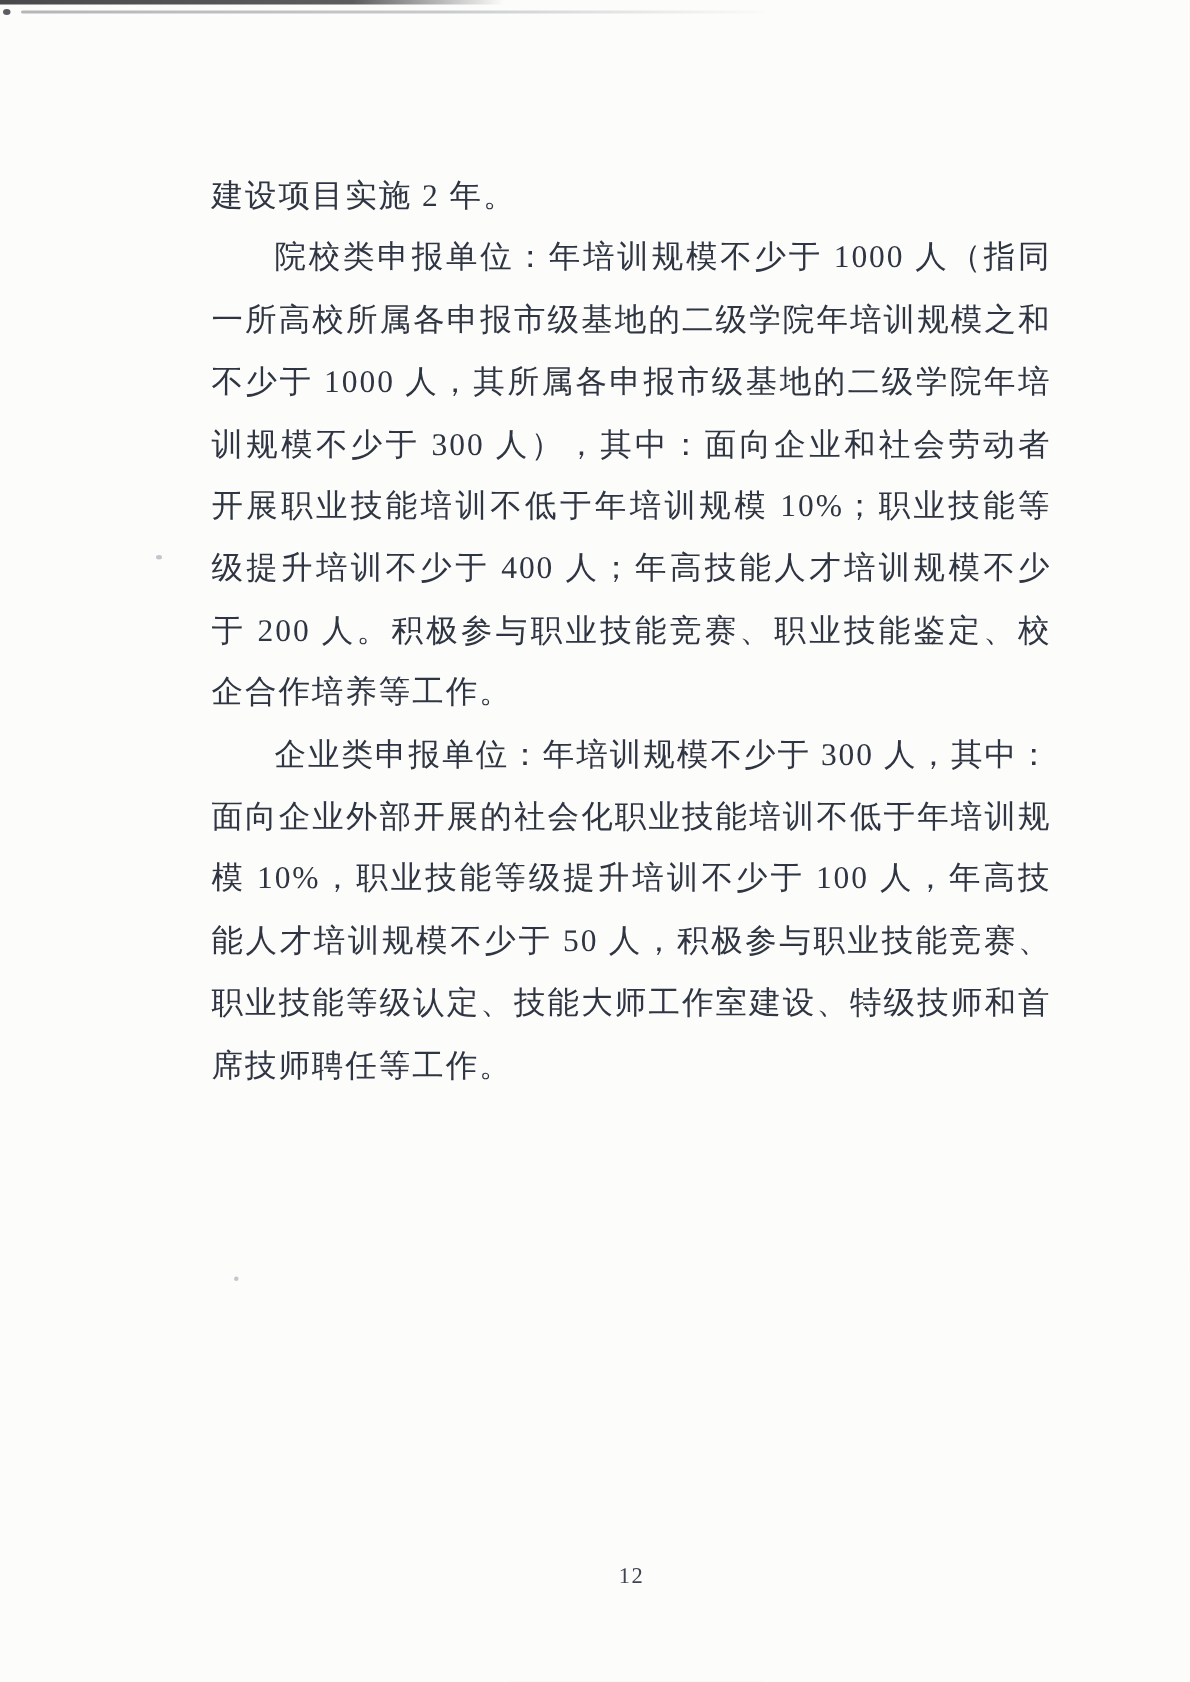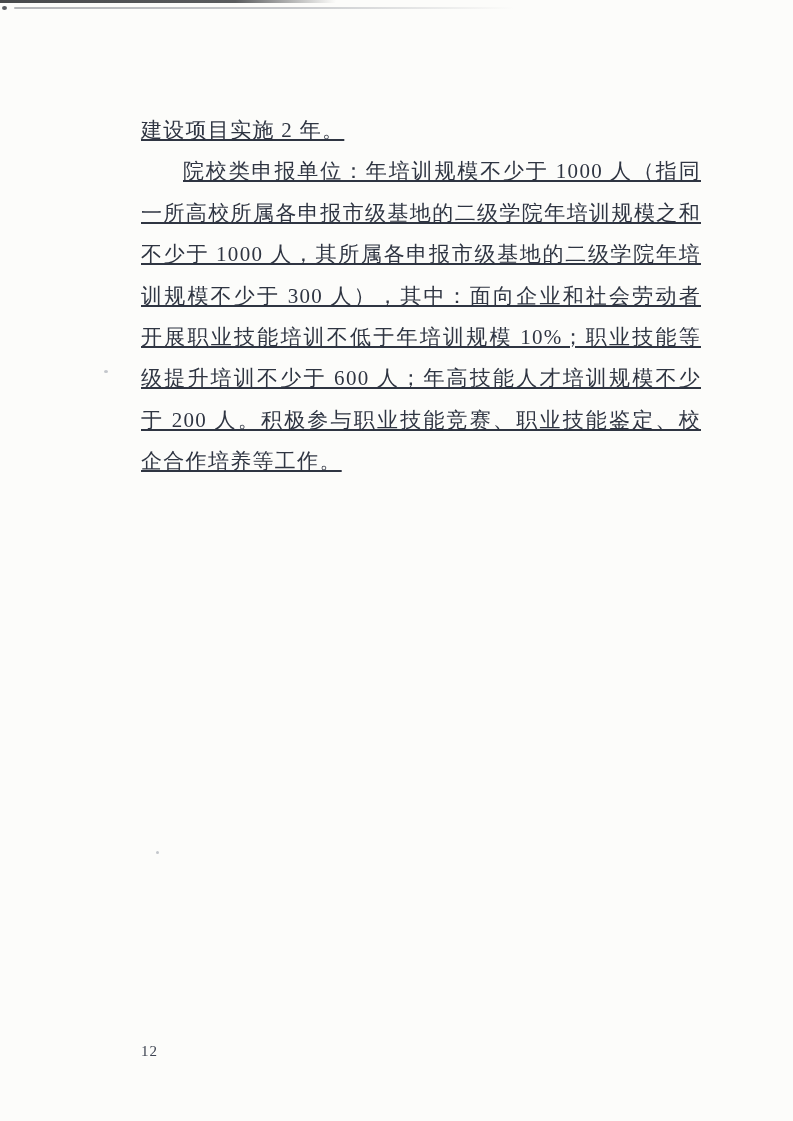--- a/index.html
+++ b/index.html
@@ -48,50 +48,51 @@
     position: absolute;
     left: 141px;
     top: 110px;
     width: 560px;
     color: #2f3542;
     font-size: 21px;
     line-height: 41.4px;
     letter-spacing: 1.3px;
     text-align: justify;
     text-justify: inter-ideograph;
-    text-decoration: underline;
   }
   .text-block p {
     margin: 0;
     text-indent: 0;
   }
   .text-block p.indent {
     text-indent: 2em;
   }
   .page-number {
     position: absolute;
     left: 141px;
     top: 1043px;
     width: 560px;
+    text-align: center;
     font-size: 15px;
     letter-spacing: 1px;
     color: #3e4452;
   }
 </style>
 </head>
 <body>
 
 <div class="page">
 
   <div class="scan-top-edge"></div>
   <div class="scan-top-line"></div>
   <div class="speck speck-dark" style="left:2px; top:6px; width:5px; height:4px;"></div>
   <div class="speck speck-faint" style="left:104px; top:370px; width:4px; height:3px;"></div>
   <div class="speck speck-faint" style="left:156px; top:851px; width:3px; height:3px;"></div>
 
   <div class="text-block">
     <p>建设项目实施 2 年。</p>
-    <p class="indent">院校类申报单位：年培训规模不少于 1000 人（指同一所高校所属各申报市级基地的二级学院年培训规模之和不少于 1000 人，其所属各申报市级基地的二级学院年培训规模不少于 300 人），其中：面向企业和社会劳动者开展职业技能培训不低于年培训规模 10%；职业技能等级提升培训不少于 600 人；年高技能人才培训规模不少于 200 人。积极参与职业技能竞赛、职业技能鉴定、校企合作培养等工作。</p>
+    <p class="indent">院校类申报单位：年培训规模不少于 1000 人（指同一所高校所属各申报市级基地的二级学院年培训规模之和不少于 1000 人，其所属各申报市级基地的二级学院年培训规模不少于 300 人），其中：面向企业和社会劳动者开展职业技能培训不低于年培训规模 10%；职业技能等级提升培训不少于 400 人；年高技能人才培训规模不少于 200 人。积极参与职业技能竞赛、职业技能鉴定、校企合作培养等工作。</p>
+    <p class="indent">企业类申报单位：年培训规模不少于 300 人，其中：面向企业外部开展的社会化职业技能培训不低于年培训规模 10%，职业技能等级提升培训不少于 100 人，年高技能人才培训规模不少于 50 人，积极参与职业技能竞赛、职业技能等级认定、技能大师工作室建设、特级技师和首席技师聘任等工作。</p>
   </div>
 
   <div class="page-number">12</div>
 
 </div>
 
 </body></html>

